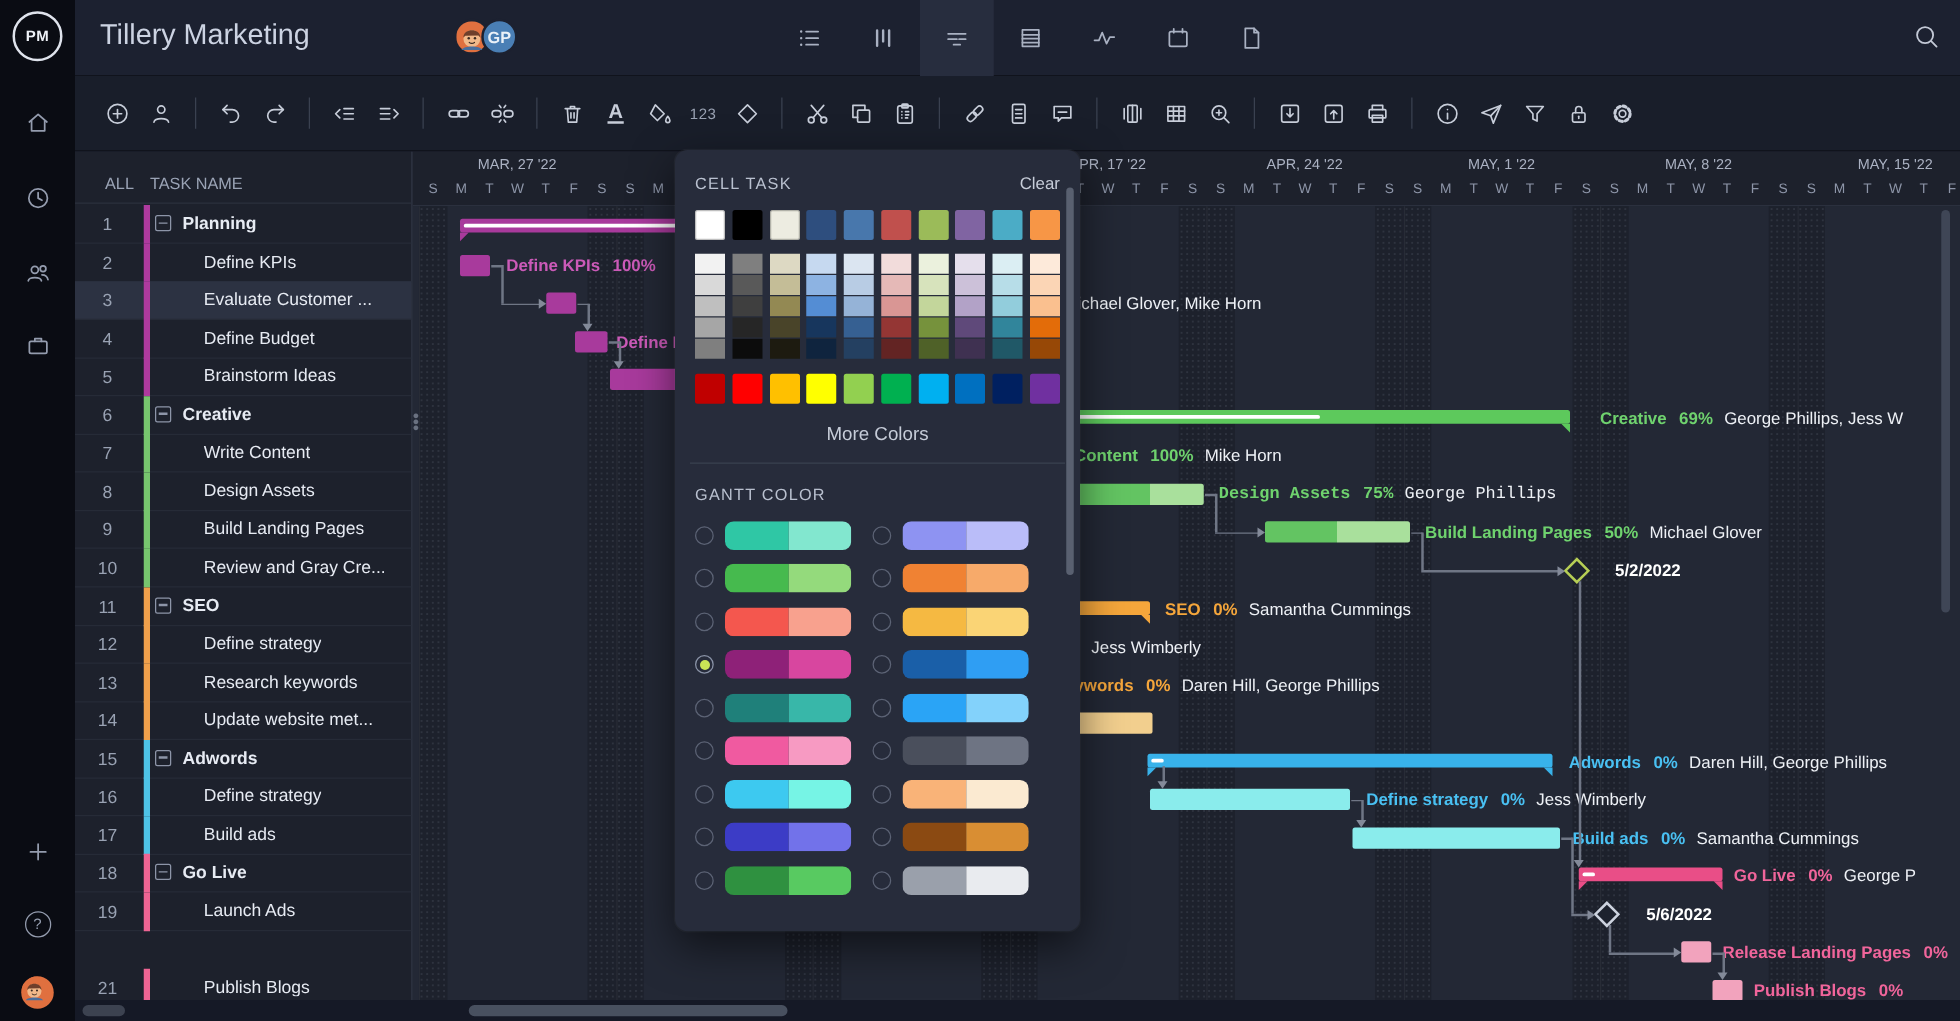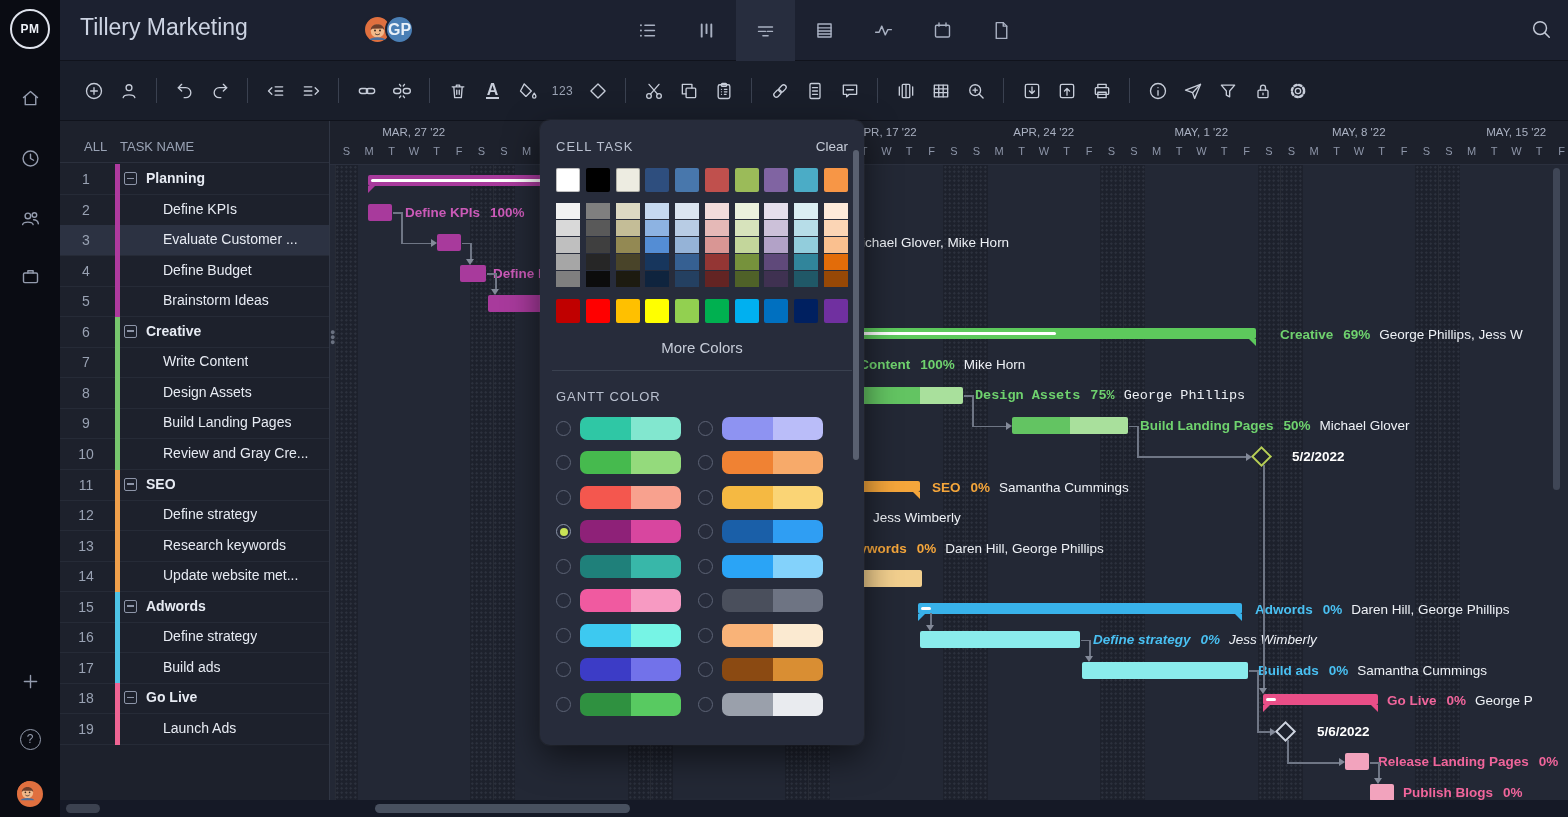--- a/index.html
+++ b/index.html
@@ -15,21 +15,21 @@
 .snav svg{width:21px;height:21px}
 #help-badge{width:21px;height:21px;border:1.5px solid #949cae;border-radius:50%;display:flex;align-items:center;justify-content:center;font-size:12px}
 #user-avatar{width:26px;height:26px;border-radius:50%;overflow:hidden;background:#e0703f}
 
 
 #topbar{position:absolute;left:60px;top:0;width:1508px;height:61px;background:#1c2130;z-index:30;border-bottom:1px solid #10131c}
 #page-title{position:absolute;left:20px;top:14px;font-size:23px;color:#ccd3e2;font-weight:500}
 #avatars{position:absolute;left:303px;top:15px;display:flex}
 .av{width:29px;height:29px;border-radius:50%;border:2px solid #1c2130}
 .av+.av{margin-left:-7px}
-#av-gp{background:#4a7fb5;color:#eaf1f8;font-size:16px;font-weight:bold;display:flex;align-items:center;justify-content:center}
+#av-gp{background:#4a7fb5;color:#eaf1f8;font-size:13px;font-weight:bold;display:flex;align-items:center;justify-content:center}
 #view-tabs{position:absolute;left:558px;top:0;display:flex;height:61px}
 .vtab{width:59px;height:61px;display:flex;align-items:center;justify-content:center;color:#a9b1c2;cursor:pointer}
 .vtab.active{background:#272d3e}
 .vtab svg{width:21px;height:21px}
 #search-btn{position:absolute;right:16px;top:18px;color:#c3c9d6;cursor:pointer}
 #search-btn svg{width:22px;height:22px}
 
 
 #toolbar{position:absolute;left:60px;top:61px;width:1508px;height:60px;background:#191e2a;z-index:30;
   display:flex;align-items:center;padding-left:16px;border-bottom:1px solid #10131c}
@@ -505,20 +505,25 @@
       </div>
       <div class="trow grp" style="top: 562.35px;">
         <div class="num">18</div>
         <div class="strip" style="background: rgb(238, 100, 147);"></div>
         <div class="nm" style="left: 64px;"><span class="colbox"></span>Go Live</div>
       </div>
       <div class="trow" style="top: 592.9px;">
         <div class="num">19</div>
         <div class="strip" style="background: rgb(238, 100, 147);"></div>
         <div class="nm" style="left: 103px;">Launch Ads</div>
+      </div>
+      <div class="trow" style="top: 654px;">
+        <div class="num">21</div>
+        <div class="strip" style="background: rgb(238, 100, 147);"></div>
+        <div class="nm" style="left: 103px;">Publish Blogs</div>
       </div>
     </div>
   <div id="divider-dots">●<br>●<br>●</div>
 
   <div id="gantt">
     <div id="tl-strip">
         <div class="wk" style="left: 5px; width: 157.5px;">MAR, 27 '22</div>
         <div class="dy" style="left: 5px;">S</div>
         <div class="dy" style="left: 27.5px;">M</div>
         <div class="dy" style="left: 50px;">T</div>
@@ -681,21 +686,21 @@
       <div class="gbar" style="left: 290px; top: 418.6px; width: 150px; background: rgb(247, 192, 108);"></div>
       <div class="glabel" style="left: 450px; top: 417.6px; --lc: #f5a63b;"><span class="tn">Research keywords</span><span class="pc">0%</span><span class="as">Daren Hill, George Phillips</span></div>
       <div class="gbar" style="left: 515px; top: 449.15px; width: 77px; background: rgb(242, 207, 142);"></div>
       <div class="gsum" style="--c: #38b2ea; left: 588px; top: 481.7px; width: 324px; background: rgb(56, 178, 234);">
         <div class="notchL"></div>
         <div class="notchR"></div>
         <div class="pline" style="width: 10px;"></div>
       </div>
       <div class="glabel" style="left: 925px; top: 478.7px; --lc: #49c0f2;"><span class="tn">Adwords</span><span class="pc">0%</span><span class="as">Daren Hill, George Phillips</span></div>
       <div class="gbar" style="left: 590px; top: 510.25px; width: 160px; background: rgb(138, 236, 236);"></div>
-      <div class="glabel" style="left: 763px; top: 509.25px; font-style: italic; --lc: #49c0f2;"><span class="tn">Define strategy</span><span class="pc">0%</span><span class="as">Jess Wimberly</span></div>
+      <div class="glabel" style="left: 763px; top: 509.25px; --lc: #49c0f2;"><span class="tn">Define strategy</span><span class="pc">0%</span><span class="as">Jess Wimberly</span></div>
       <div class="gbar" style="left: 752px; top: 540.8px; width: 166px; background: rgb(138, 236, 236);"></div>
       <div class="glabel" style="left: 928px; top: 539.8px; --lc: #49c0f2;"><span class="tn">Build ads</span><span class="pc">0%</span><span class="as">Samantha Cummings</span></div>
       <div class="gsum" style="--c: #e94e87; left: 933px; top: 573.35px; width: 115px; background: rgb(233, 78, 135);">
         <div class="notchL"></div>
         <div class="notchR"></div>
         <div class="pline" style="width: 10px;"></div>
       </div>
       <div class="glabel" style="left: 1057px; top: 570.35px; --lc: #f0659b;"><span class="tn">Go Live</span><span class="pc">0%</span><span class="as">George P</span></div>
       <div class="ms" style="--c: #cdd3df; left: 947.5px; top: 602.9px;"></div>
       <div class="glabel" style="left: 987px; top: 600.9px; --lc: #fff;"><span class="tn">5/6/2022</span></div>

